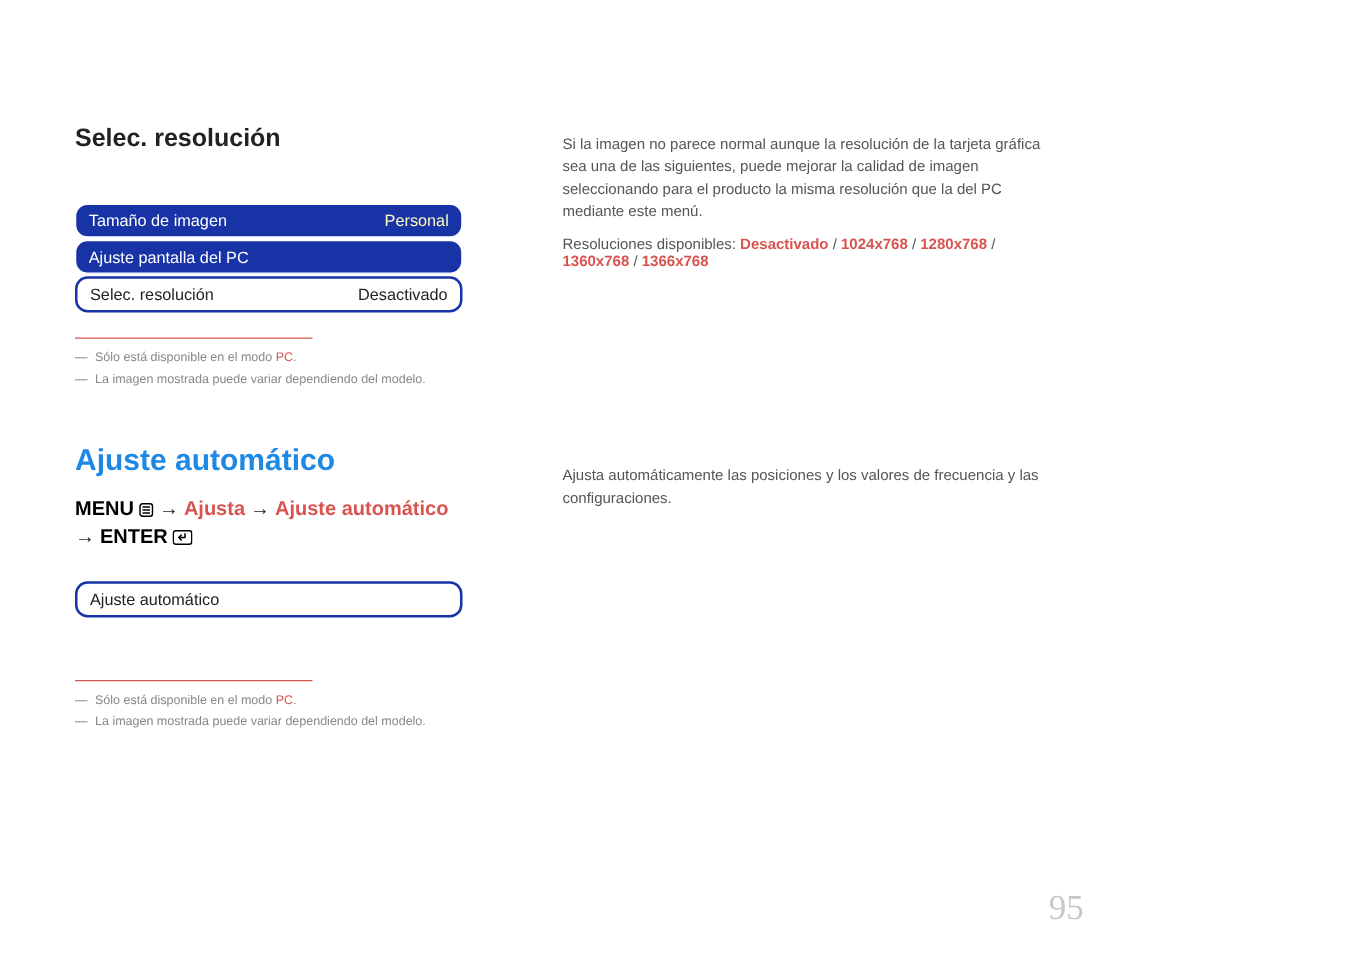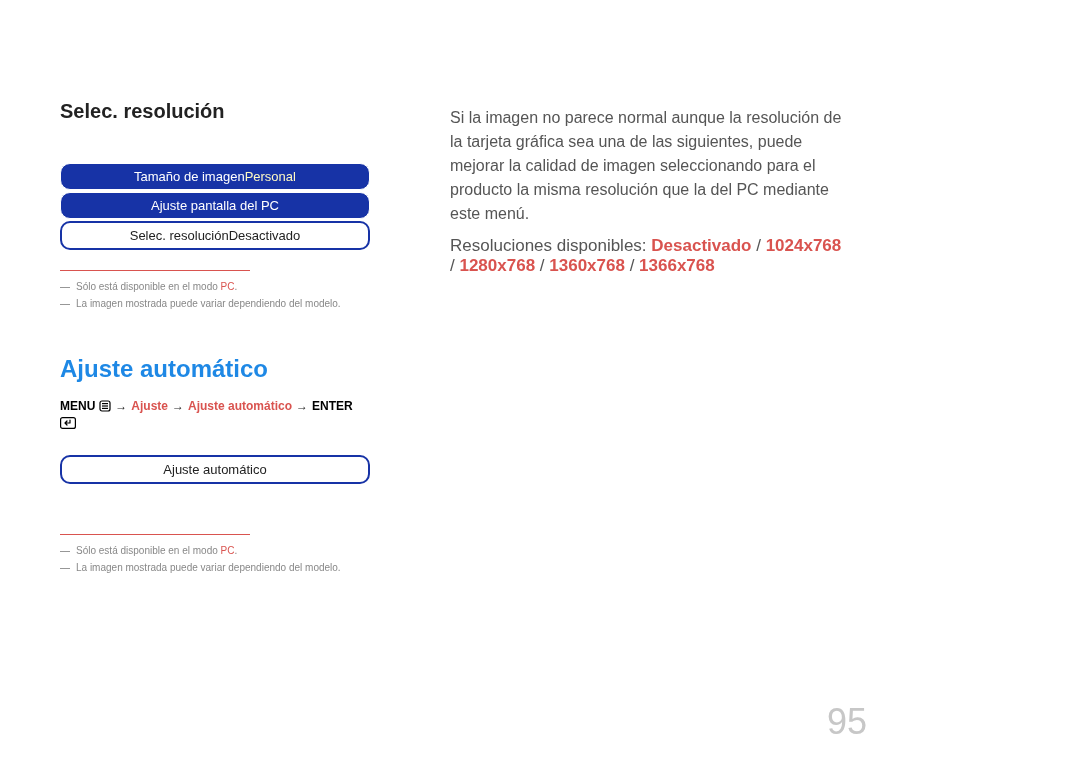--- a/index.html
+++ b/index.html
@@ -5,46 +5,46 @@
   * { box-sizing: border-box; margin: 0; padding: 0; }
   html, body { width: 1080px; height: 763px; background: #fff; font-family: Arial, Helvetica, sans-serif; color: #333; }
   .page { position: relative; width: 907px; height: 763px; padding: 100px 60px 40px 60px; }
   .two-col { display: flex; gap: 80px; margin-bottom: 40px; }
   .left-col { width: 310px; flex-shrink: 0; }
   .right-col { flex: 1; padding-top: 6px; }
   h1.section-heading { font-size: 20px; font-weight: bold; color: #222; margin-bottom: 18px; }
   h1.blue-heading { font-size: 24px; font-weight: bold; color: #1E88E5; margin-bottom: 16px; }
   .menu-box { margin-top: 40px; margin-bottom: 20px; }
   .menu-row {
-    display: flex; justify-content: center; align-items: center;
+    display: flex; justify-content: space-between; align-items: center;
     background: #1733a6; color: #fff;
     border: 1px solid #fff; border-radius: 10px;
     padding: 5px 10px; font-size: 13px; margin-bottom: 2px;
   }
   .menu-row.highlight {
     background: #fff; color: #222; border: 2px solid #1733a6;
   }
   .menu-row.simple {
     background: #fff; color: #222; border: 2px solid #1733a6;
   }
   .menu-row .val { color: #fef9c3; font-size: 13px; }
   .menu-row.highlight .val, .menu-row.simple .val { color: #222; }
   .divider-red { width: 190px; border: none; border-top: 1px solid #d9534f; margin: 18px 0 10px 0; }
   .footnote { font-size: 10px; color: #888; margin: 6px 0; display: flex; gap: 6px; align-items: flex-start; }
   .footnote .dash { color: #777; }
   .footnote .red { color: #d9534f; font-weight: normal; }
-  .body-text { font-size: 16px; color: #555; line-height: 1.5; margin-bottom: 10px; }
-  .res-line { font-size: 17px; color: #555; }
+  .body-text { font-size: 12px; color: #555; line-height: 1.5; margin-bottom: 10px; }
+  .res-line { font-size: 12px; color: #555; }
   .res-line .red { color: #d9534f; font-weight: bold; }
-  .breadcrumb { font-size: 12px; color: #222; margin-bottom: 26px; display: flex; align-items: center; flex-wrap: wrap; gap: 4px; }
+  .breadcrumb { font-size: 16px; color: #222; margin-bottom: 26px; display: flex; align-items: center; flex-wrap: wrap; gap: 4px; }
   .breadcrumb .bold { font-weight: bold; color: #000; }
   .breadcrumb .red { color: #d9534f; font-weight: bold; }
   .breadcrumb .arrow { color: #222; }
   .breadcrumb .icon { display: inline-flex; }
-  .page-number { position: absolute; bottom: 20px; right: 40px; font-size: 36px; color: #c7c7c7; }
+  .page-number { position: absolute; bottom: 20px; right: 40px; font-size: 28px; color: #c7c7c7; font-family: Liberation Serif, serif; }
   svg { display: block; }
 </style>
 </head>
 <body>
 
 <div class="page">
 
   <div class="two-col">
     <div class="left-col">
       <h1 class="section-heading">Selec. resolución</h1>
@@ -93,21 +93,21 @@
         <span class="bold">MENU</span>
         <span class="icon">
           <svg width="12" height="12" viewBox="0 0 12 12">
               <rect x="1" y="1" width="10" height="10" rx="2" fill="none" stroke="#000" stroke-width="1.2"></rect>
               <rect x="3" y="3" width="6" height="1.2" fill="#000"></rect>
               <rect x="3" y="5.4" width="6" height="1.2" fill="#000"></rect>
               <rect x="3" y="7.8" width="6" height="1.2" fill="#000"></rect>
             </svg>
         </span>
         <span class="arrow">→</span>
-        <span class="red">Ajuste</span>
+        <span class="red">Ajusta</span>
         <span class="arrow">→</span>
         <span class="red">Ajuste automático</span>
         <span class="arrow">→</span>
         <span class="bold">ENTER</span>
         <span class="icon">
           <svg width="16" height="12" viewBox="0 0 16 12">
               <rect x="0.6" y="0.6" width="14.8" height="10.8" rx="2" fill="none" stroke="#000" stroke-width="1.2"></rect>
               <path d="M10 3 L10 6 L5 6 M5 6 L7 4 M5 6 L7 8" fill="none" stroke="#000" stroke-width="1.2" stroke-linecap="round" stroke-linejoin="round"></path>
             </svg>
         </span>
@@ -126,16 +126,19 @@
         <span>
           <span>Sólo está disponible en el modo </span><span class="red">PC</span><span>.</span>
         </span>
       </div>
       <div class="footnote">
         <span class="dash">―</span>
         <span>La imagen mostrada puede variar dependiendo del modelo.</span>
       </div>
     </div>
 
+    <div class="right-col">
+      <p class="body-text" style="margin-top:10px;">Ajusta automáticamente las posiciones y los valores de frecuencia y las configuraciones.</p>
+    </div>
   </div>
 
   <div class="page-number">95</div>
 </div>
 
 </body></html>

